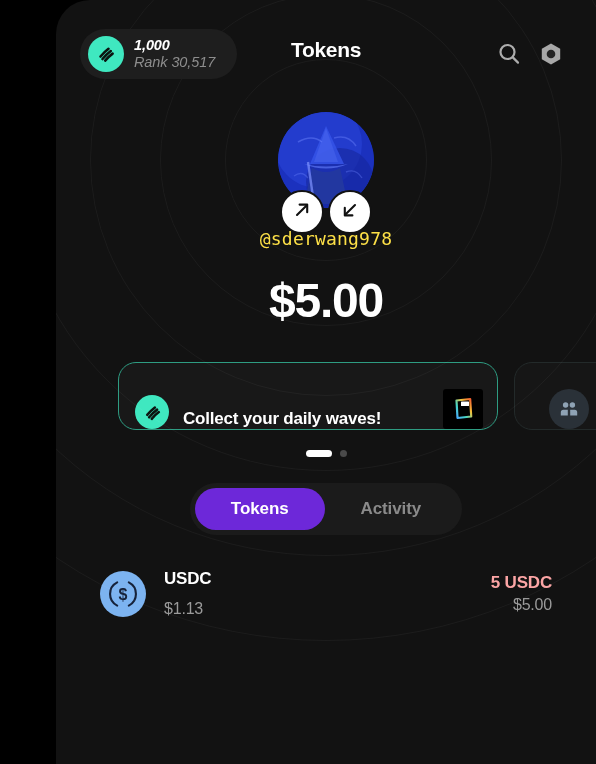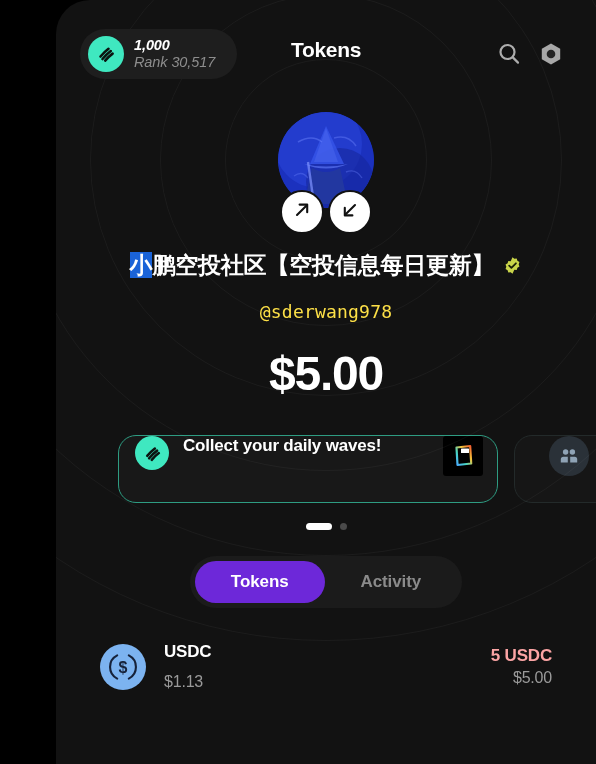--- a/index.html
+++ b/index.html
@@ -206,21 +206,21 @@
   }
   .promo-card {
     flex: none;
     width: 380px;
     height: 68px;
     box-sizing: border-box;
     background: #181818;
     border: 1.5px solid #2e9c82;
     border-radius: 18px;
     display: flex;
-    align-items: flex-start;
+    align-items: flex-end;
     padding: 0 14px 0 16px;
     gap: 14px;
     cursor: pointer;
   }
   .promo-icon {
     width: 34px; height: 34px;
     border-radius: 50%;
     background: #3FE8C0;
     display: flex; align-items: center; justify-content: center;
     flex: none;
@@ -437,29 +437,20 @@
             <span>
               <svg width="20" height="20" viewBox="0 0 20 20" aria-hidden="true">
                 <line x1="15" y1="5" x2="5.4" y2="14.6" stroke="#111111" stroke-width="2.1" stroke-linecap="round"></line>
                 <polyline points="12.4,15.4 4.8,15.4 4.8,7.8" fill="none" stroke="#111111" stroke-width="2.1" stroke-linecap="round" stroke-linejoin="round"></polyline>
               </svg>
             </span>
           </span>
         </div>
       </div>
 
-      <div class="name-row">
-        <span class="display-name"><span class="sel">小</span><span>鹏空投社区【空投信息每日更新】</span></span>
-        <span class="verified">
-          <svg width="19" height="19" viewBox="0 0 24 24" aria-hidden="true">
-            <path fill="#c9d44a" d="M12 1.5l2.3 1.9 3-0.2 0.9 2.9 2.6 1.5-1 2.8 1 2.8-2.6 1.5-0.9 2.9-3-0.2L12 22.5l-2.3-1.9-3 0.2-0.9-2.9-2.6-1.5 1-2.8-1-2.8 2.6-1.5 0.9-2.9 3 0.2z"></path>
-            <polyline points="7.8,12.2 10.6,15 16.3,9.2" fill="none" stroke="#1b1f08" stroke-width="2.2" stroke-linecap="round" stroke-linejoin="round"></polyline>
-          </svg>
-        </span>
-      </div>
 
       <div class="handle">@sderwang978</div>
 
       <div class="balance">$5.00</div>
     </div>
 
     <div class="carousel">
 
       <div class="promo-card">
         <span class="promo-icon">

